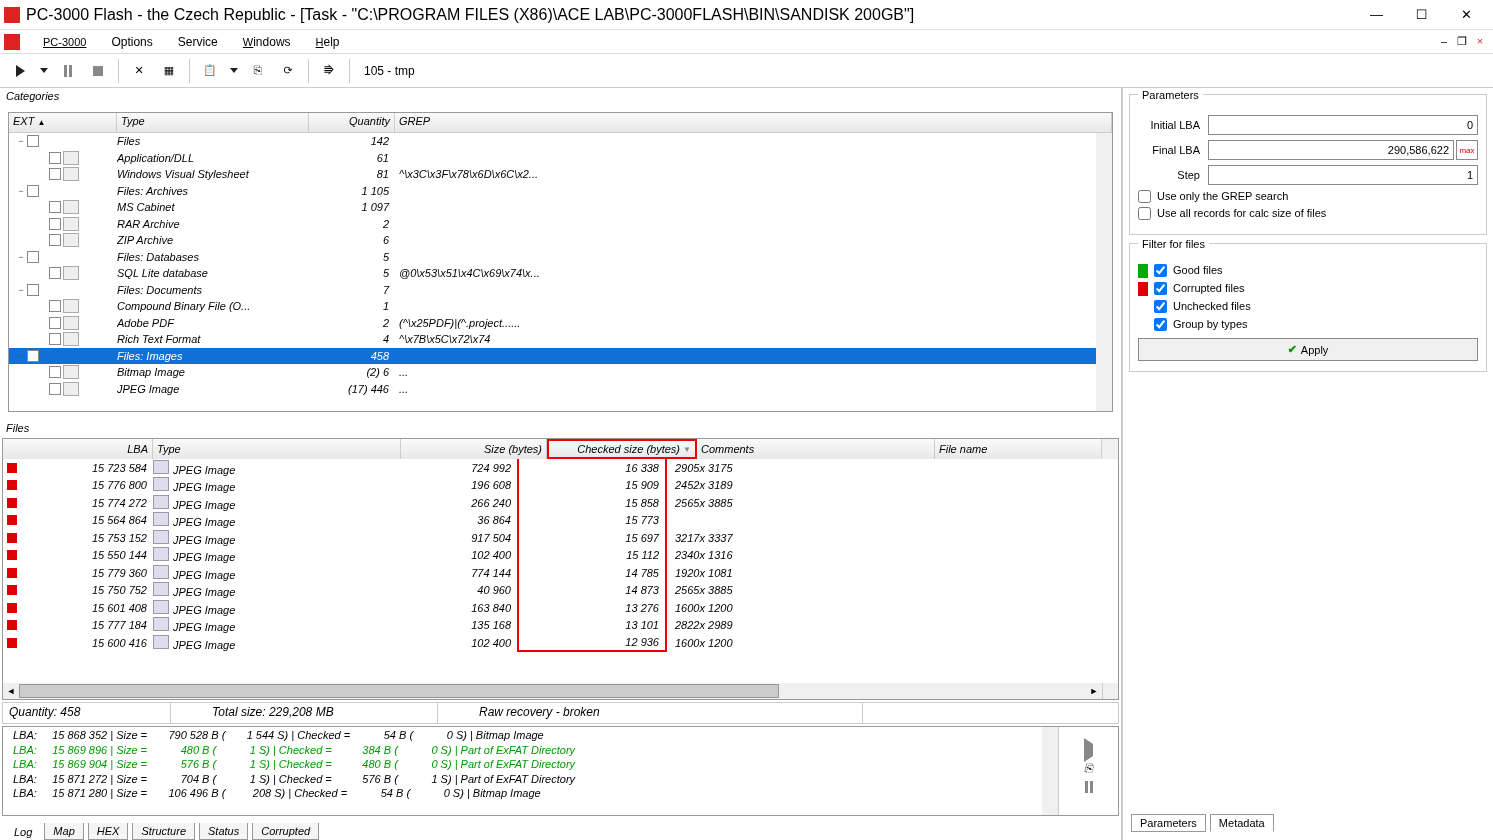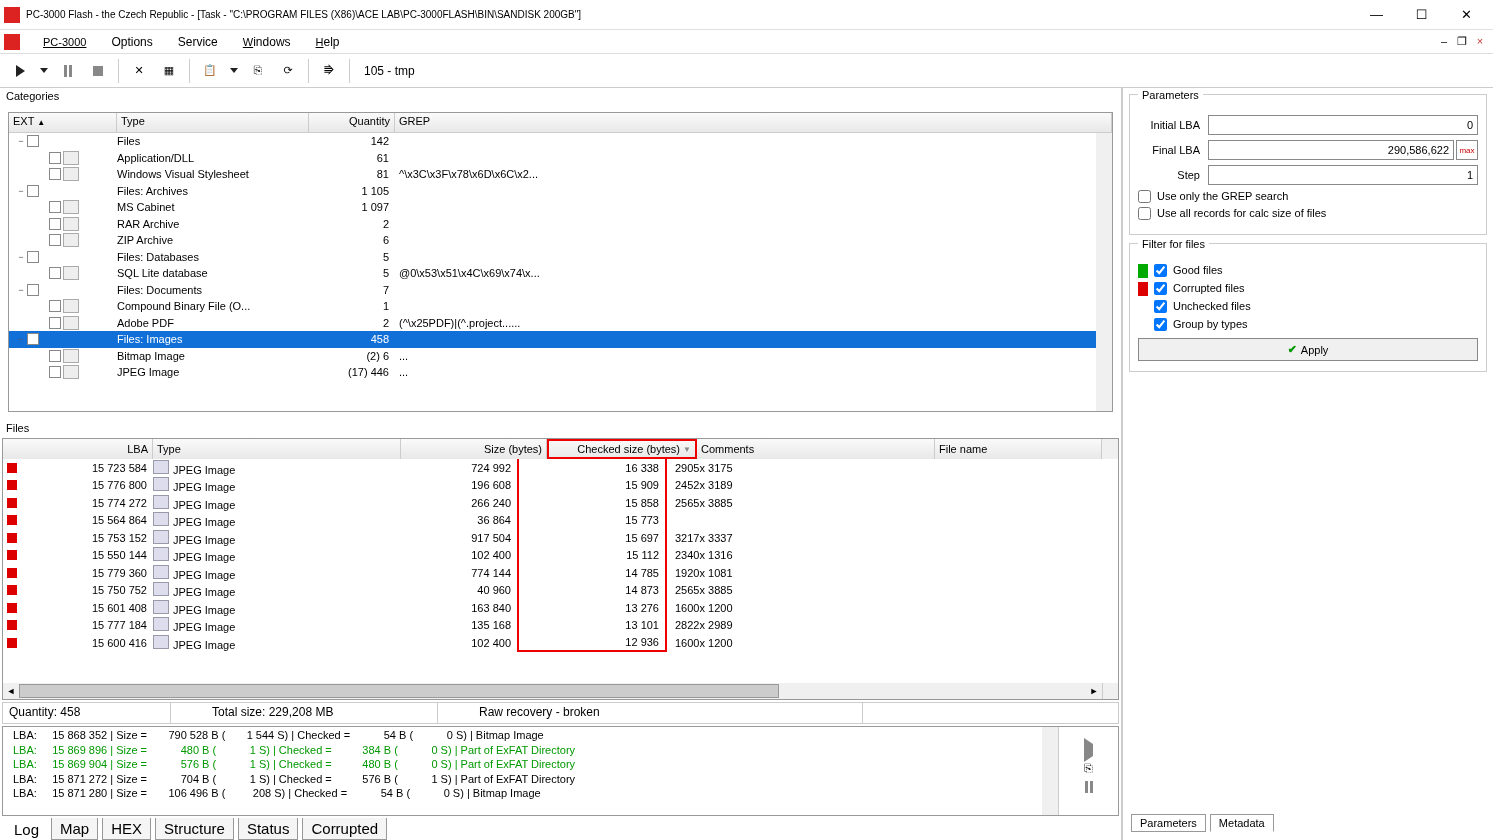--- a/index.html
+++ b/index.html
@@ -1,32 +1,32 @@
 <!DOCTYPE html>
 <html><head>
 <meta charset="utf-8">
 <style>
 * { margin: 0; padding: 0; box-sizing: border-box; font-family: "Segoe UI", Tahoma, sans-serif; font-size: 11px; }
 body { background: #fff; width: 1493px; height: 840px; overflow: hidden; display: flex; flex-direction: column; }
 .titlebar { height: 30px; background: #fff; display: flex; align-items: center; padding: 0 4px; border-bottom: 1px solid #e0e0e0; }
 .titlebar .app-icon { width: 16px; height: 16px; background: #d22; margin-right: 6px; }
-.titlebar .title { flex: 1; font-size: 10px; }
+.titlebar .title { flex: 1; font-size: 16px; }
 .titlebar .winbtn { width: 45px; height: 28px; display: flex; align-items: center; justify-content: center; font-family: Arial; font-size: 13px; }
 .menubar { height: 24px; display: flex; align-items: center; border-bottom: 1px solid #ddd; padding: 0 4px; gap: 9px; }
 .menubar .app-icon { width: 16px; height: 16px; background: #d22; margin-right: 6px; }
 .menubar .mitem { padding: 2px 8px; font-size: 12px; }
 .menubar .mitem u { text-decoration: underline; }
 .menubar .mdiright { margin-left: auto; display: flex; }
 .menubar .mdiright span { width: 18px; text-align: center; font-family: Arial; font-size: 11px; }
 .toolbar { height: 34px; border-bottom: 1px solid #ccc; display: flex; align-items: center; padding: 0 6px; gap: 2px; }
 .toolbar .tbtn { width: 28px; height: 28px; display: flex; align-items: center; justify-content: center; border: 1px solid transparent; }
 .toolbar .tsep { width: 1px; height: 24px; background: #ccc; margin: 0 4px; }
 .toolbar .ttext { padding: 0 8px; font-size: 12px; }
 .main { flex: 1; display: flex; overflow: hidden; }
-.left { flex: 1; display: flex; flex-direction: column; border-right: 2px solid #ccc; overflow: hidden; }
+.left { flex: 1; display: flex; flex-direction: column; border-right: 2px solid #ccc; overflow: hidden; font-style: italic; }
 .right { width: 370px; padding: 6px; display: flex; flex-direction: column; }
 .panel-label { font-size: 11px; padding: 2px 6px; }
 .categories { display: flex; flex-direction: column; border: 1px solid #999; margin: 8px; height: 300px; }
 .cat-header { display: flex; background: linear-gradient(#fafafa,#e8e8e8); border-bottom: 1px solid #ccc; height: 20px; }
 .cat-header .col { border-right: 1px solid #ccc; padding: 2px 4px; font-size: 11px; }
 .cat-body { flex: 1; overflow: hidden; position: relative; font-family: "Courier New", monospace; font-size: 12px; }
 .cat-row { display: flex; height: 16.5px; align-items: center; white-space: nowrap; }
 .cat-row.selected { background: #1070d8; color: #fff; }
 .cat-row .tree-indent { display: inline-block; }
 .cat-row .expand { width: 12px; display: inline-block; text-align: center; font-family: Arial; font-size: 9px; color: #555; }
@@ -56,21 +56,21 @@
 .hscroll .arrow { width: 16px; text-align: center; font-size: 9px; }
 .hscroll .thumb { height: 14px; background: #ccc; border: 1px solid #999; }
 .statusbar { height: 22px; border: 1px solid #ccc; display: flex; margin: 0 2px; gap: 35px; }
 .statusbar .cell { border-right: 1px solid #ccc; padding: 2px 6px; font-size: 12px; }
 .log-panel { height: 90px; border: 1px solid #999; margin: 2px; font-family: "Courier New", monospace; font-size: 12px; overflow: hidden; position: relative; display: flex; }
 .log-content { flex: 1; padding: 2px 10px; white-space: pre; }
 .log-line { height: 14.5px; }
 .log-line .g { color: #090; }
 .log-controls { width: 60px; border-left: 1px solid #ccc; display: flex; flex-direction: column; align-items: center; justify-content: center; gap: 6px; }
 .tabs-bottom { height: 22px; display: flex; align-items: flex-end; padding: 0 6px; gap: 4px; }
-.tabs-bottom .tab { border: 1px solid #999; border-top: none; padding: 2px 8px; font-size: 15px; background: #f5f5f5; }
+.tabs-bottom .tab { border: 1px solid #999; border-top: none; padding: 2px 8px; font-size: 11px; background: #f5f5f5; }
 .tabs-bottom .tab.active { background: #fff; }
 .fieldset { border: 1px solid #ccc; margin-bottom: 8px; padding: 8px 8px 10px 8px; }
 .fieldset .legend { position: relative; top: -14px; background: #fff; padding: 0 4px; font-size: 11px; display: inline-block; }
 .fieldset .row { display: flex; align-items: center; margin-bottom: 5px; }
 .fieldset .lbl { width: 70px; text-align: right; padding-right: 8px; font-size: 11px; }
 .fieldset input[type=text] { flex: 1; border: 1px solid #888; padding: 2px 4px; text-align: right; font-size: 11px; height: 20px; }
 .fieldset .maxbtn { width: 22px; height: 20px; border: 1px solid #888; margin-left: 2px; font-size: 8px; display: flex; align-items: center; justify-content: center; color: #c00; }
 .chk-row { display: flex; align-items: flex-start; margin-bottom: 4px; font-size: 11px; }
 .chk-row input { margin-right: 6px; }
 .color-sq { width: 10px; height: 14px; margin-right: 6px; }
@@ -275,20 +275,31 @@
             <span class="ext-col">
               <span class="tree-indent" style="width:26px"></span>
               <span class="expand"></span>
               <span class="chk"></span>
               <span class="ficon"></span>
             </span>
             <span class="type-col">Adobe PDF</span>
             <span class="qty-col">2</span>
             <span class="grep-col">(^\x25PDF)|(^.project......</span>
           </div>
+          <div class="cat-row">
+            <span class="ext-col">
+              <span class="tree-indent" style="width:26px"></span>
+              <span class="expand"></span>
+              <span class="chk"></span>
+              <span class="ficon"></span>
+            </span>
+            <span class="type-col">Rich Text Format</span>
+            <span class="qty-col">4</span>
+            <span class="grep-col">^\x7B\x5C\x72\x74</span>
+          </div>
           <div class="cat-row selected">
             <span class="ext-col">
               <span class="tree-indent" style="width:4px"></span>
               <span class="expand">−</span>
               <span class="chk"></span>
             </span>
             <span class="type-col">Files: Images</span>
             <span class="qty-col">458</span>
             <span class="grep-col"></span>
           </div>

